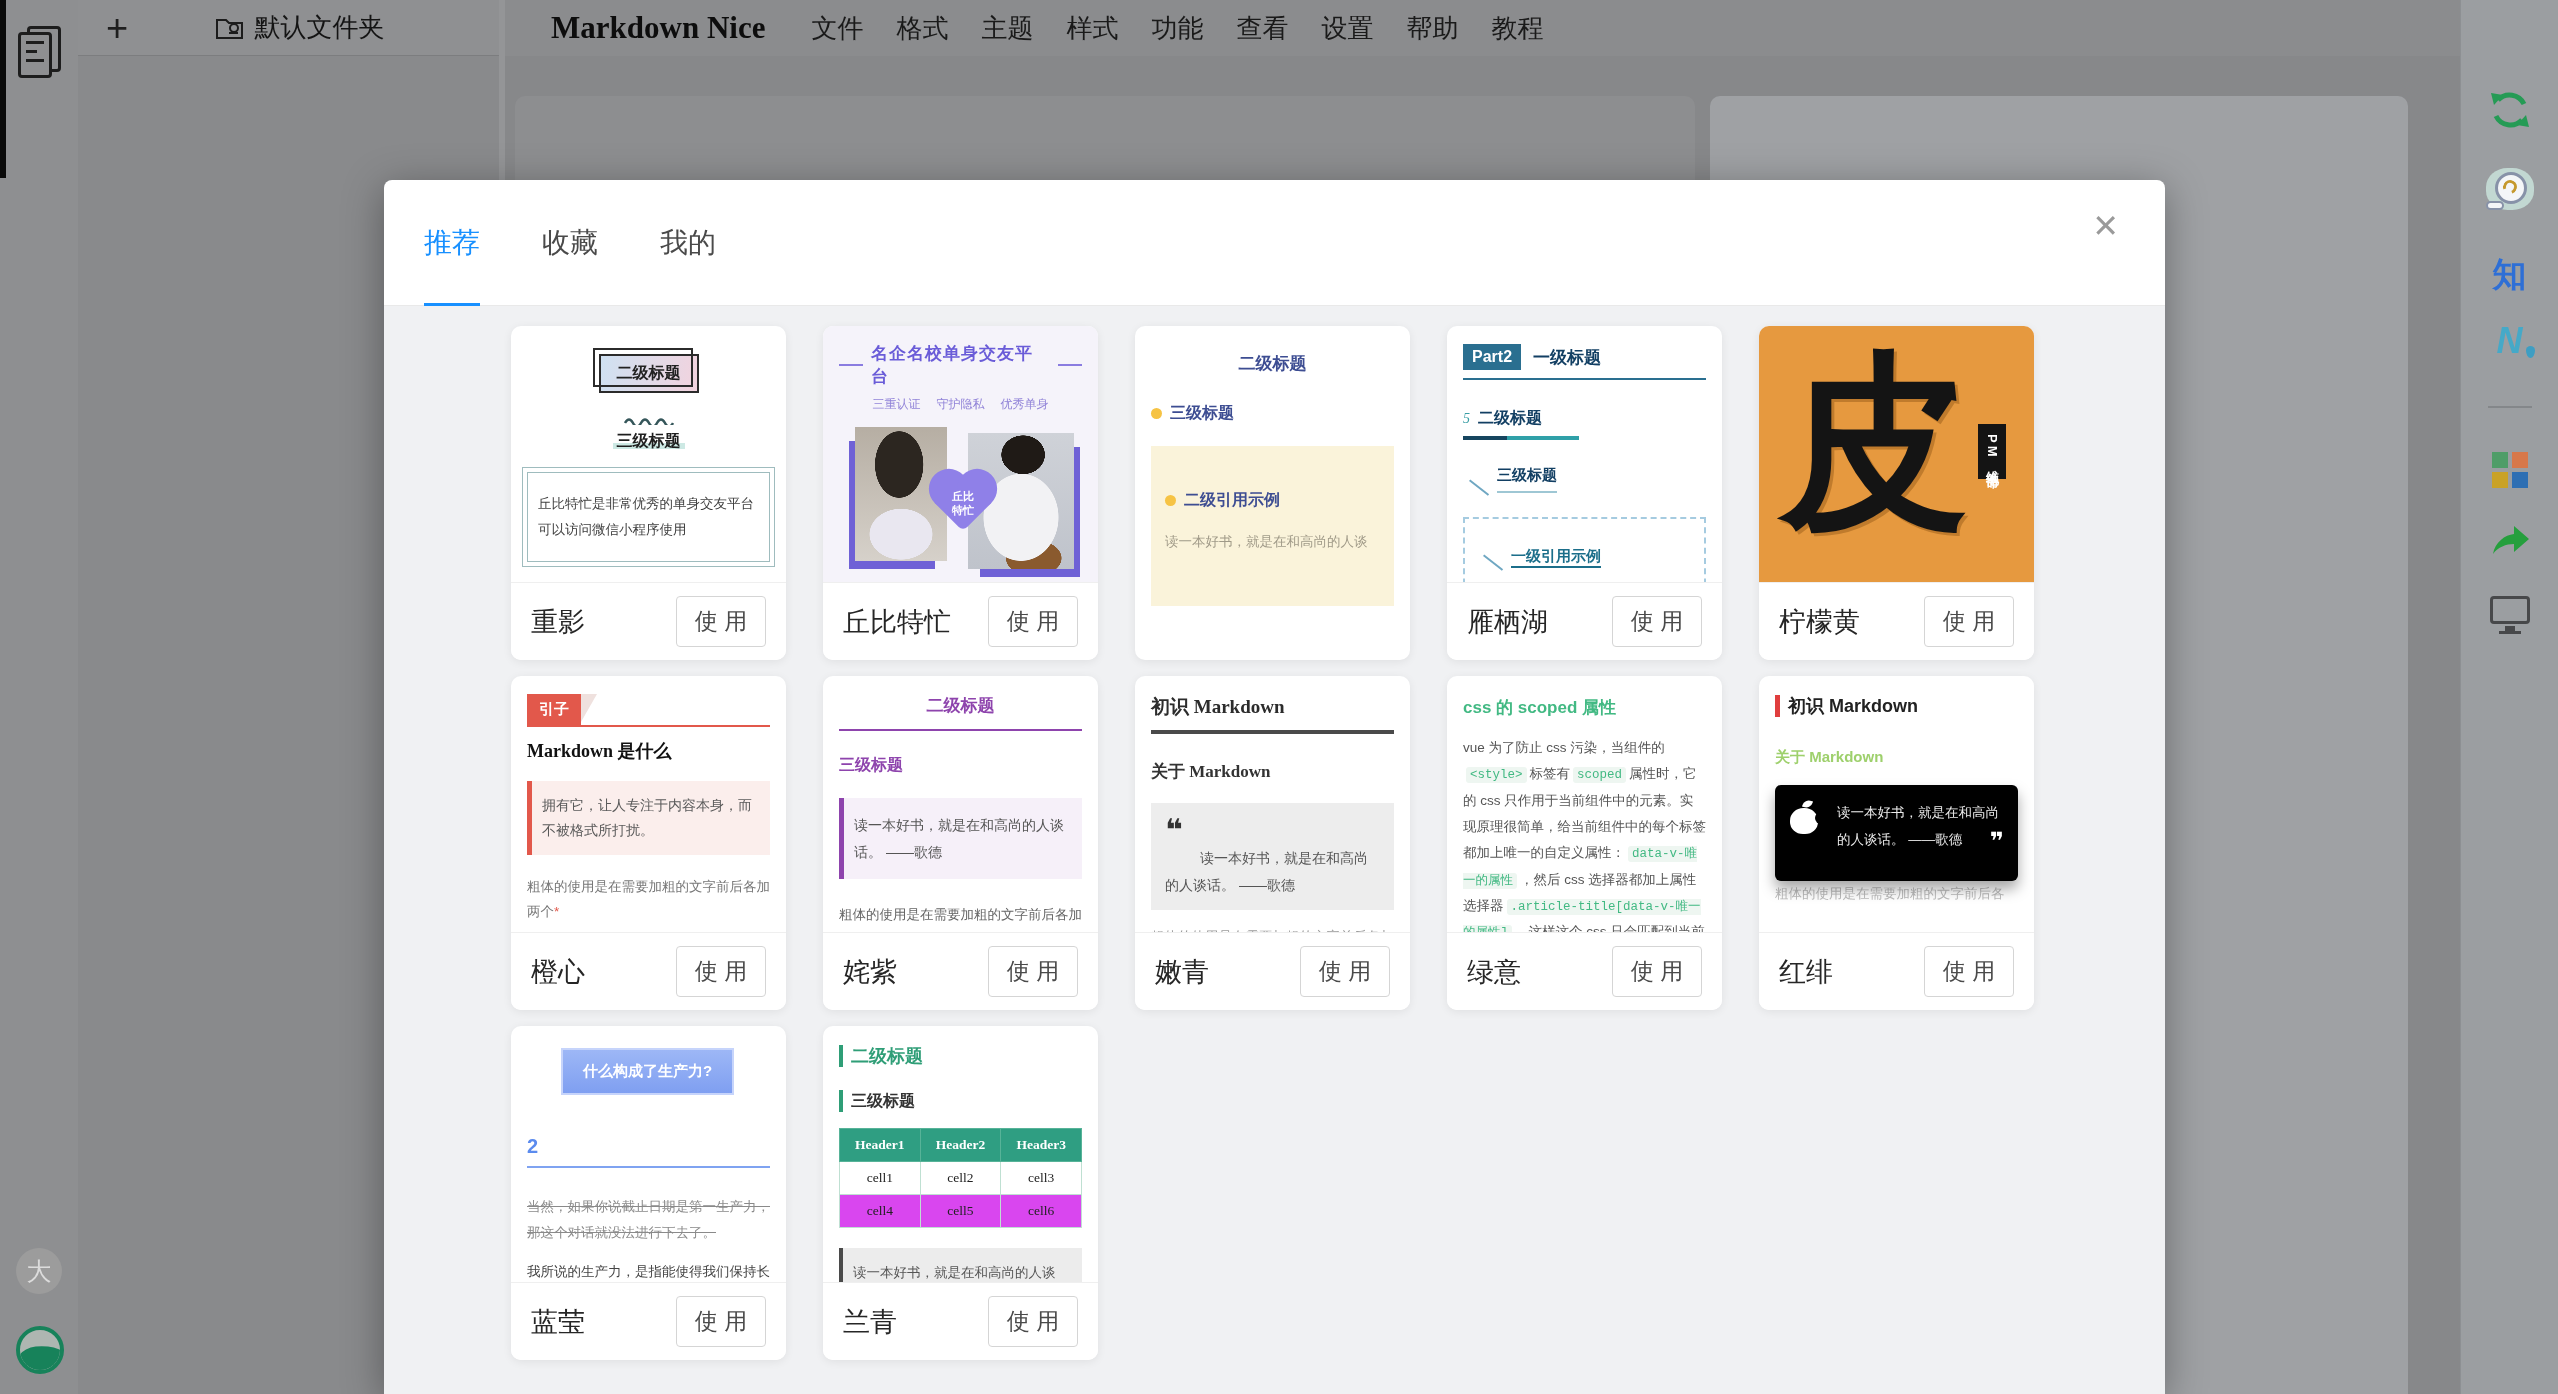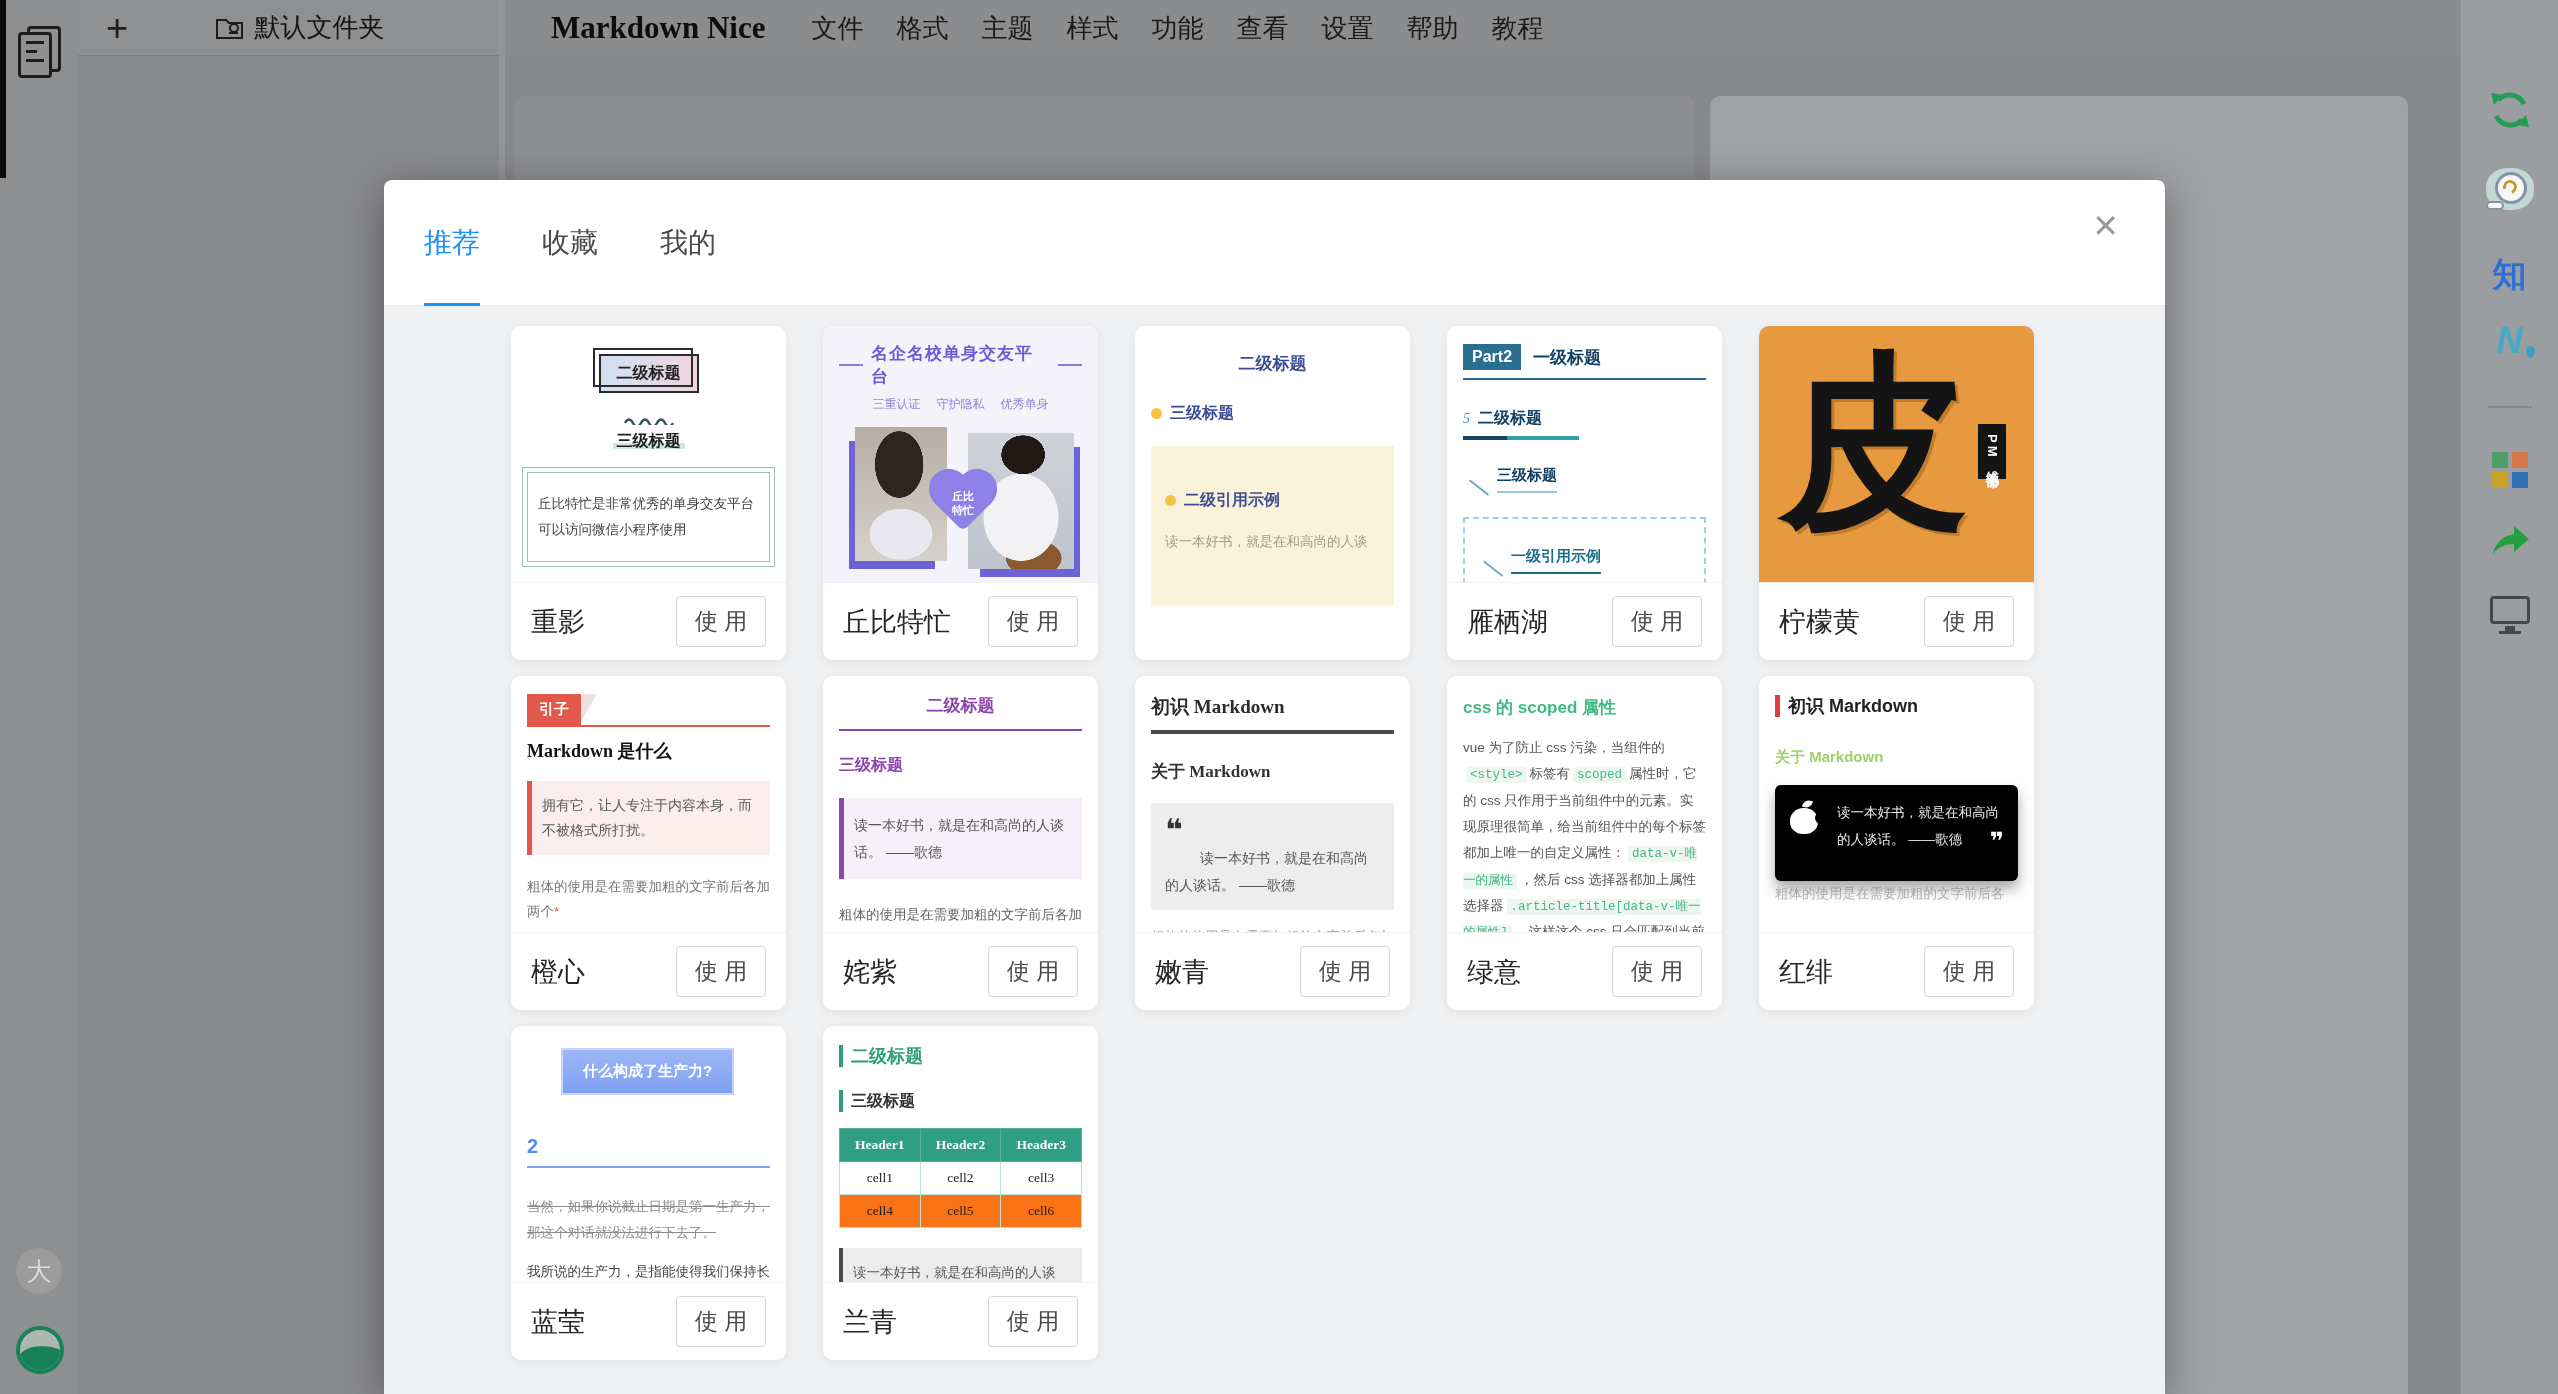--- a/index.html
+++ b/index.html
@@ -116,21 +116,21 @@
   .t3-part { background:#2a6f90; color:#fff; font-weight:800; font-size:16px; padding:4px 9px; }
   .t3-h1 { margin-left:12px; color:#123f63; font-weight:800; font-size:17px; }
   .t3-h2row { margin-top:28px; display:flex; align-items:baseline; gap:8px; }
   .t3-num { color:#3a9ea5; font-size:14px; font-style:italic; font-family:"Liberation Serif",serif; }
   .t3-h2 { color:#123f63; font-weight:800; font-size:16px; }
   .t3-h2u { width:116px; height:4px; margin-top:7px; background:linear-gradient(90deg,#16455f 38%,#2fa0a8 38%); }
   .t3-h3row { margin-top:26px; margin-left:6px; display:flex; align-items:flex-end; gap:4px; }
   .t3-slash { width:24px; height:2px; background:#6fa7c2; transform:rotate(38deg); transform-origin:left bottom; margin-bottom:12px; }
   .t3-h3 { color:#123f63; font-weight:800; font-size:15px; border-bottom:2px solid #9ec7d4; padding-bottom:6px; }
   .t3-dash { margin-top:24px; border:2px dashed #a5cbe0; padding:28px 12px 0; height:160px; }
-  .t3-q { color:#1b6e8a; font-weight:800; font-size:15px; border-bottom:2px solid #1b6e8a; padding-bottom:6px; }
+  .t3-q { color:#1b6e8a; font-weight:800; font-size:15px; border-bottom:2px solid #1b6e8a; padding-bottom:0; }
 
   
   .tp4 { background:#e6993f; }
   .t4-glyph { position:absolute; left:20px; top:0px; font-family:"Liberation Serif","DejaVu Serif",serif; font-weight:700; font-size:190px; line-height:1.25; color:#141414; text-shadow:3px 3px 0 rgba(120,70,10,.35); }
   .t4-badge { position:absolute; right:28px; top:98px; background:#141414; color:#fff; writing-mode:vertical-rl; font-size:13px; letter-spacing:3px; padding:10px 5px; font-weight:600; }
 
   
   .t5-tagrow { border-bottom:2px solid #e2584b; }
   .t5-tag { display:inline-block; position:relative; background:#e2584b; color:#fff; font-weight:700; font-size:15px; padding:6px 12px; }
   .t5-tag::after { content:""; position:absolute; right:-16px; top:0; border-style:solid; border-width:28px 16px 0 0; border-color:#efe1de transparent transparent transparent; }
@@ -184,21 +184,21 @@
 
   
   .t11-row { display:flex; align-items:center; gap:8px; }
   .t11-bar { width:4px; height:22px; background:#2f9e77; }
   .t11-h2 { color:#2f9e77; font-weight:800; font-size:18px; }
   .t11-row2 { margin-top:22px; }
   .t11-h3 { color:#333; font-weight:800; font-size:16px; }
   .t11-table { width:100%; margin-top:16px; border-collapse:collapse; font-family:"Liberation Serif","DejaVu Serif",serif; text-align:center; }
   .t11-table th { background:#2f9e82; color:#fff; font-size:13.5px; padding:8px 0; border:1px solid #57b398; font-weight:700; }
   .t11-table td { font-size:13.5px; color:#222; padding:8px 0; border:1px solid #bfe0d2; }
-  .t11-table tr.alt td { background:#f97316; }
+  .t11-table tr.alt td { background:#d946ef; }
   .t11-quote { margin-top:20px; border-left:4px solid #4a4a4a; background:#ececec; padding:16px 10px; color:#555; font-size:13.5px; }
 </style>
 </head>
 <body>
 
 <div class="left-rail">
   <div class="rail-edge"></div>
   <div class="doc-icon">
     <span class="doc-back"></span>
     <span class="doc-front">

